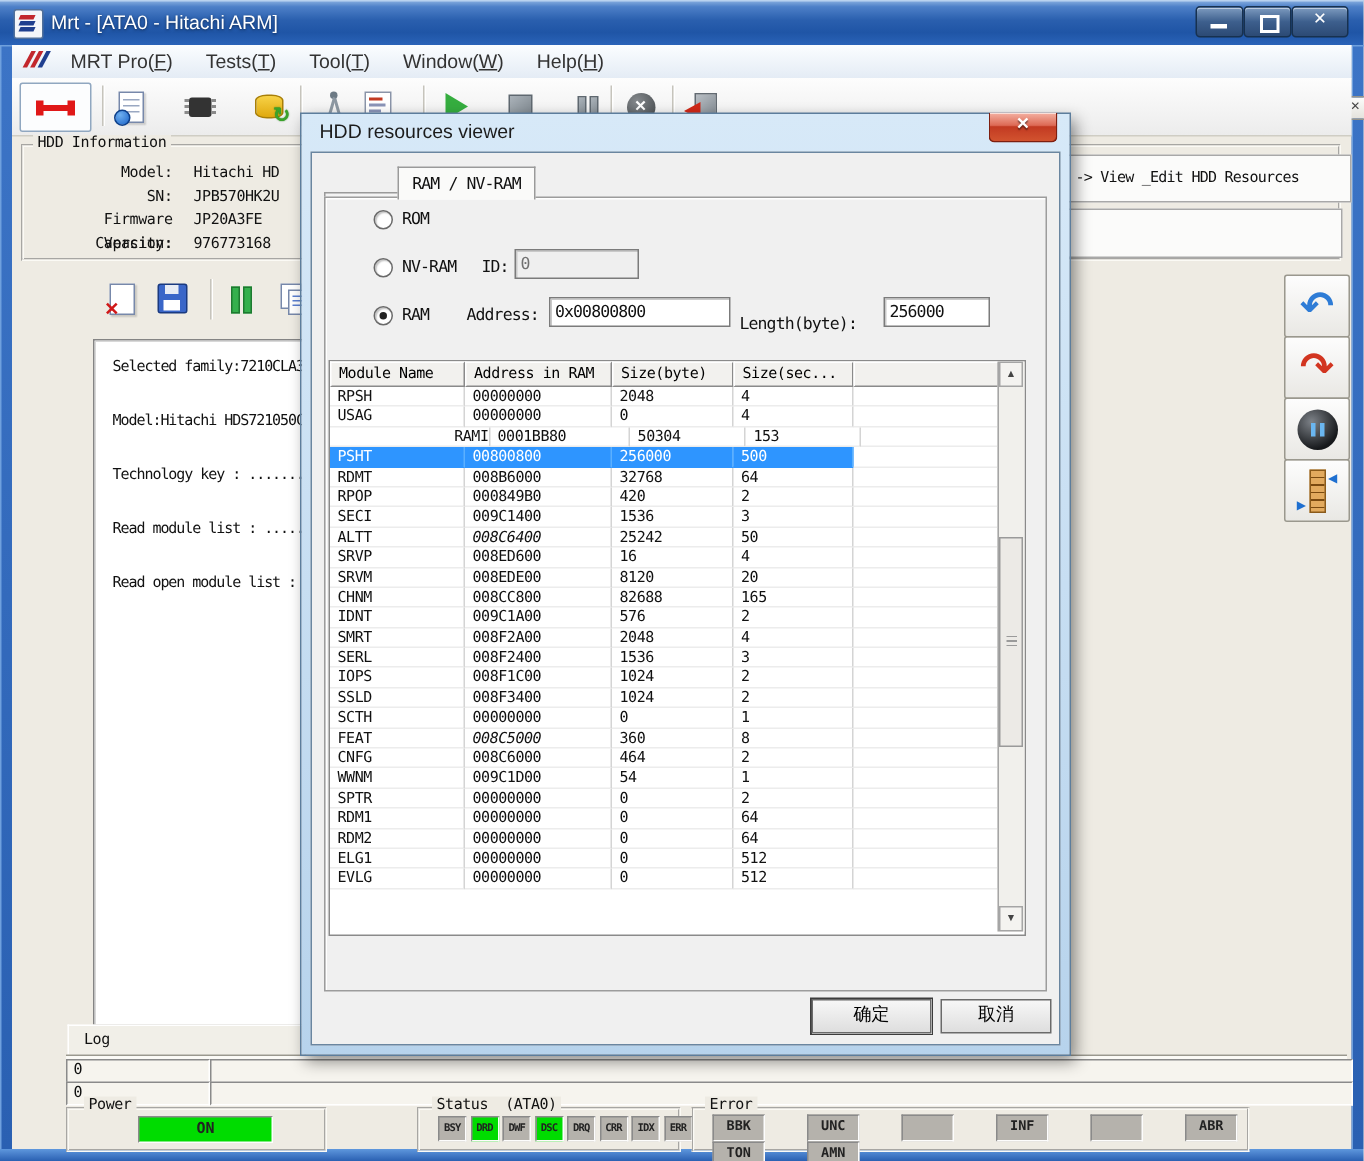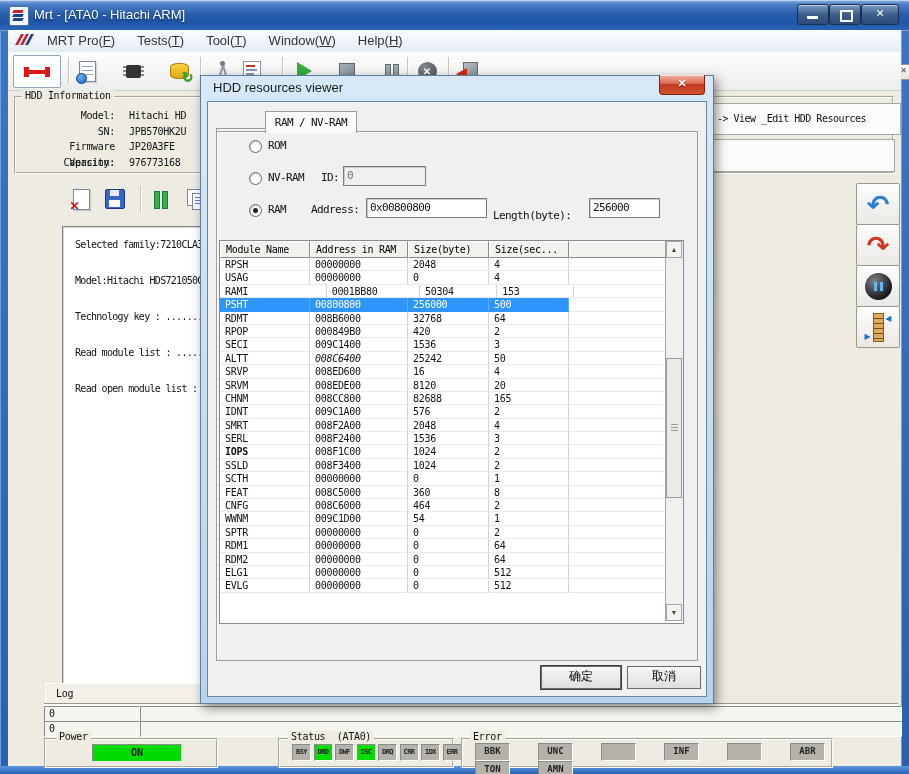--- a/index.html
+++ b/index.html
@@ -465,21 +465,21 @@
             <div class="td" style="width: 97px;"></div>
           </div>
           <div class="tr">
             <div class="td" style="width: 90px;">USAG</div>
             <div class="td" style="width: 98px;">00000000</div>
             <div class="td" style="width: 81px;">0</div>
             <div class="td" style="width: 80px;">4</div>
             <div class="td" style="width: 97px;"></div>
           </div>
           <div class="tr">
-            <div class="td" style="width: 112px;">RAMI</div>
+            <div class="td" style="width: 112px; text-align: right;">RAMI</div>
             <div class="td" style="width: 98px;">0001BB80</div>
             <div class="td" style="width: 81px;">50304</div>
             <div class="td" style="width: 80px;">153</div>
             <div class="td" style="width: 97px;"></div>
           </div>
           <div class="tr">
             <div class="td sel" style="width: 90px;">PSHT</div>
             <div class="td sel" style="width: 98px;">00800800</div>
             <div class="td sel" style="width: 81px;">256000</div>
             <div class="td sel" style="width: 80px;">500</div>
@@ -549,21 +549,21 @@
             <div class="td" style="width: 97px;"></div>
           </div>
           <div class="tr">
             <div class="td" style="width: 90px;">SERL</div>
             <div class="td" style="width: 98px;">008F2400</div>
             <div class="td" style="width: 81px;">1536</div>
             <div class="td" style="width: 80px;">3</div>
             <div class="td" style="width: 97px;"></div>
           </div>
           <div class="tr">
-            <div class="td" style="width: 90px; font-weight: bold;">IOPS</div>
+            <div class="td" style="width: 90px;">IOPS</div>
             <div class="td" style="width: 98px;">008F1C00</div>
             <div class="td" style="width: 81px;">1024</div>
             <div class="td" style="width: 80px;">2</div>
             <div class="td" style="width: 97px;"></div>
           </div>
           <div class="tr">
             <div class="td" style="width: 90px;">SSLD</div>
             <div class="td" style="width: 98px;">008F3400</div>
             <div class="td" style="width: 81px;">1024</div>
             <div class="td" style="width: 80px;">2</div>
@@ -571,21 +571,21 @@
           </div>
           <div class="tr">
             <div class="td" style="width: 90px;">SCTH</div>
             <div class="td" style="width: 98px;">00000000</div>
             <div class="td" style="width: 81px;">0</div>
             <div class="td" style="width: 80px;">1</div>
             <div class="td" style="width: 97px;"></div>
           </div>
           <div class="tr">
             <div class="td" style="width: 90px;">FEAT</div>
-            <div class="td" style="width: 98px;">008C5000</div>
+            <div class="td" style="width: 98px; font-style: italic;">008C5000</div>
             <div class="td" style="width: 81px;">360</div>
             <div class="td" style="width: 80px;">8</div>
             <div class="td" style="width: 97px;"></div>
           </div>
           <div class="tr">
             <div class="td" style="width: 90px;">CNFG</div>
             <div class="td" style="width: 98px;">008C6000</div>
             <div class="td" style="width: 81px;">464</div>
             <div class="td" style="width: 80px;">2</div>
             <div class="td" style="width: 97px;"></div>

